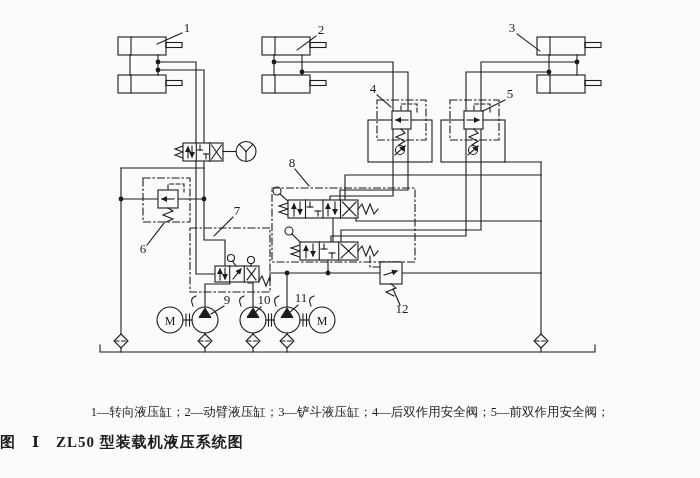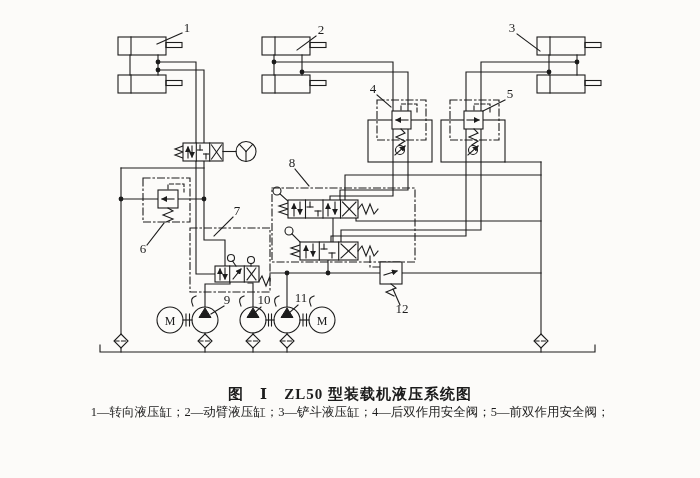--- a/index.html
+++ b/index.html
@@ -8,22 +8,22 @@
   .stage{position:absolute;inset:0;}
   svg{position:absolute;left:0;top:0;}
   .ln{fill:none;stroke:#1c1c1c;stroke-width:1.1;stroke-linecap:square;}
   .dd{stroke-dasharray:7 3 1.5 3;}
   .da{stroke-dasharray:4 2.5;}
   .dot{fill:#1c1c1c;stroke:none;}
   .fil{fill:#1c1c1c;stroke:#1c1c1c;}
   .bgf{fill:#fcfbf9;stroke:#1c1c1c;stroke-width:1.1;}
   text.num{font:13px "Liberation Serif","DejaVu Serif",serif;fill:#1c1c1c;text-anchor:middle;}
   text.mm{font:12px "Liberation Serif","DejaVu Serif",serif;fill:#1c1c1c;text-anchor:middle;}
-  .caption{position:absolute;left:0;width:700px;text-align:center;font-weight:bold;
-           font-size:15px;letter-spacing:1px;}
+  .caption{position:absolute;left:0;width:700px;font-weight:bold;
+           font-size:15px;letter-spacing:1px;margin-top:48px;}
   .legend{position:absolute;left:0;width:700px;text-align:center;font-size:12.5px;}
 </style>
 </head>
 <body>
 
 <div class="stage">
 <svg width="700" height="478" viewBox="0 0 700 478">
   <defs>
     <marker id="ah" viewBox="0 0 10 10" refX="8.5" refY="5" markerWidth="5.5" markerHeight="5.5" orient="auto">
       <path d="M0,0 L10,5 L0,10 z" fill="#1c1c1c"></path>

